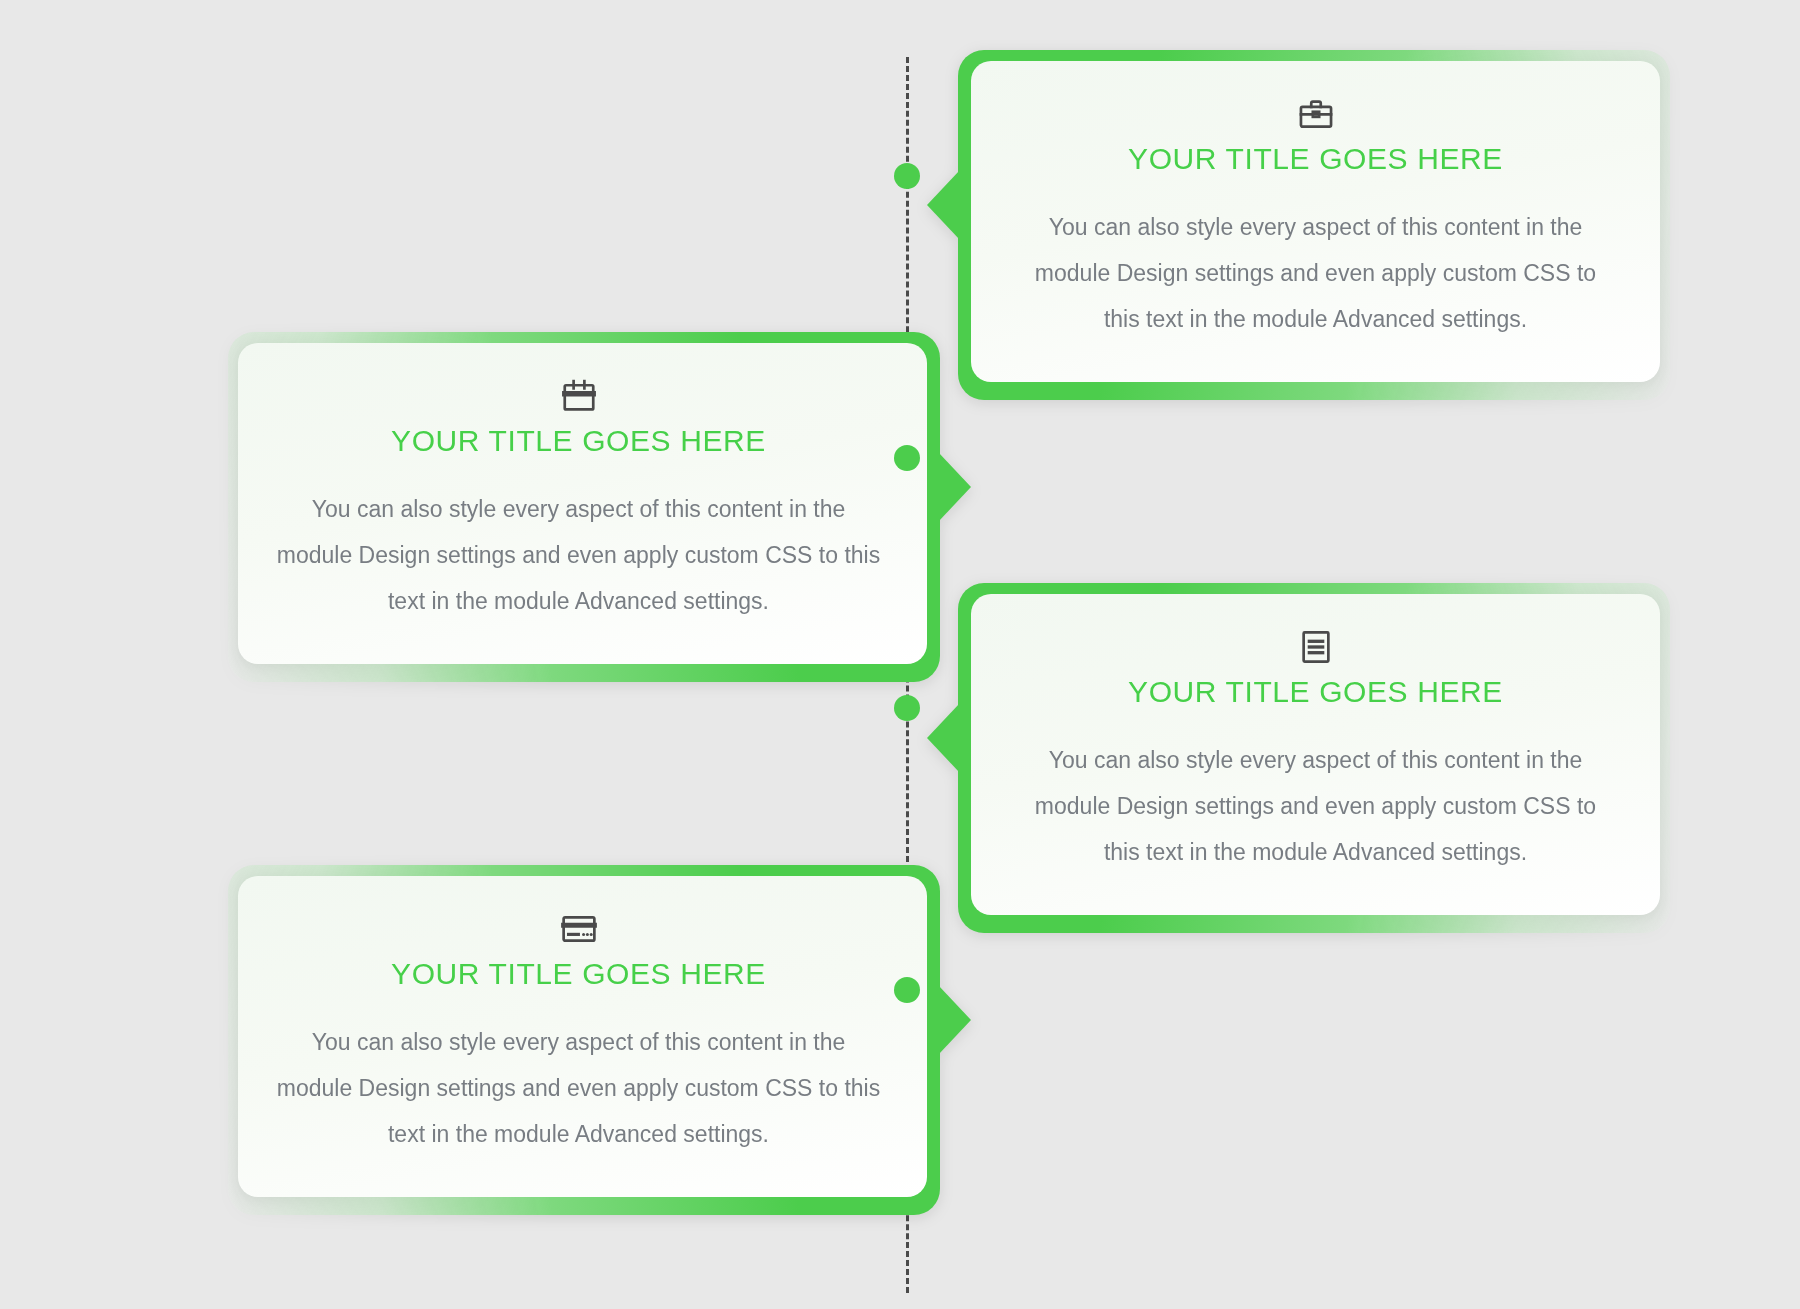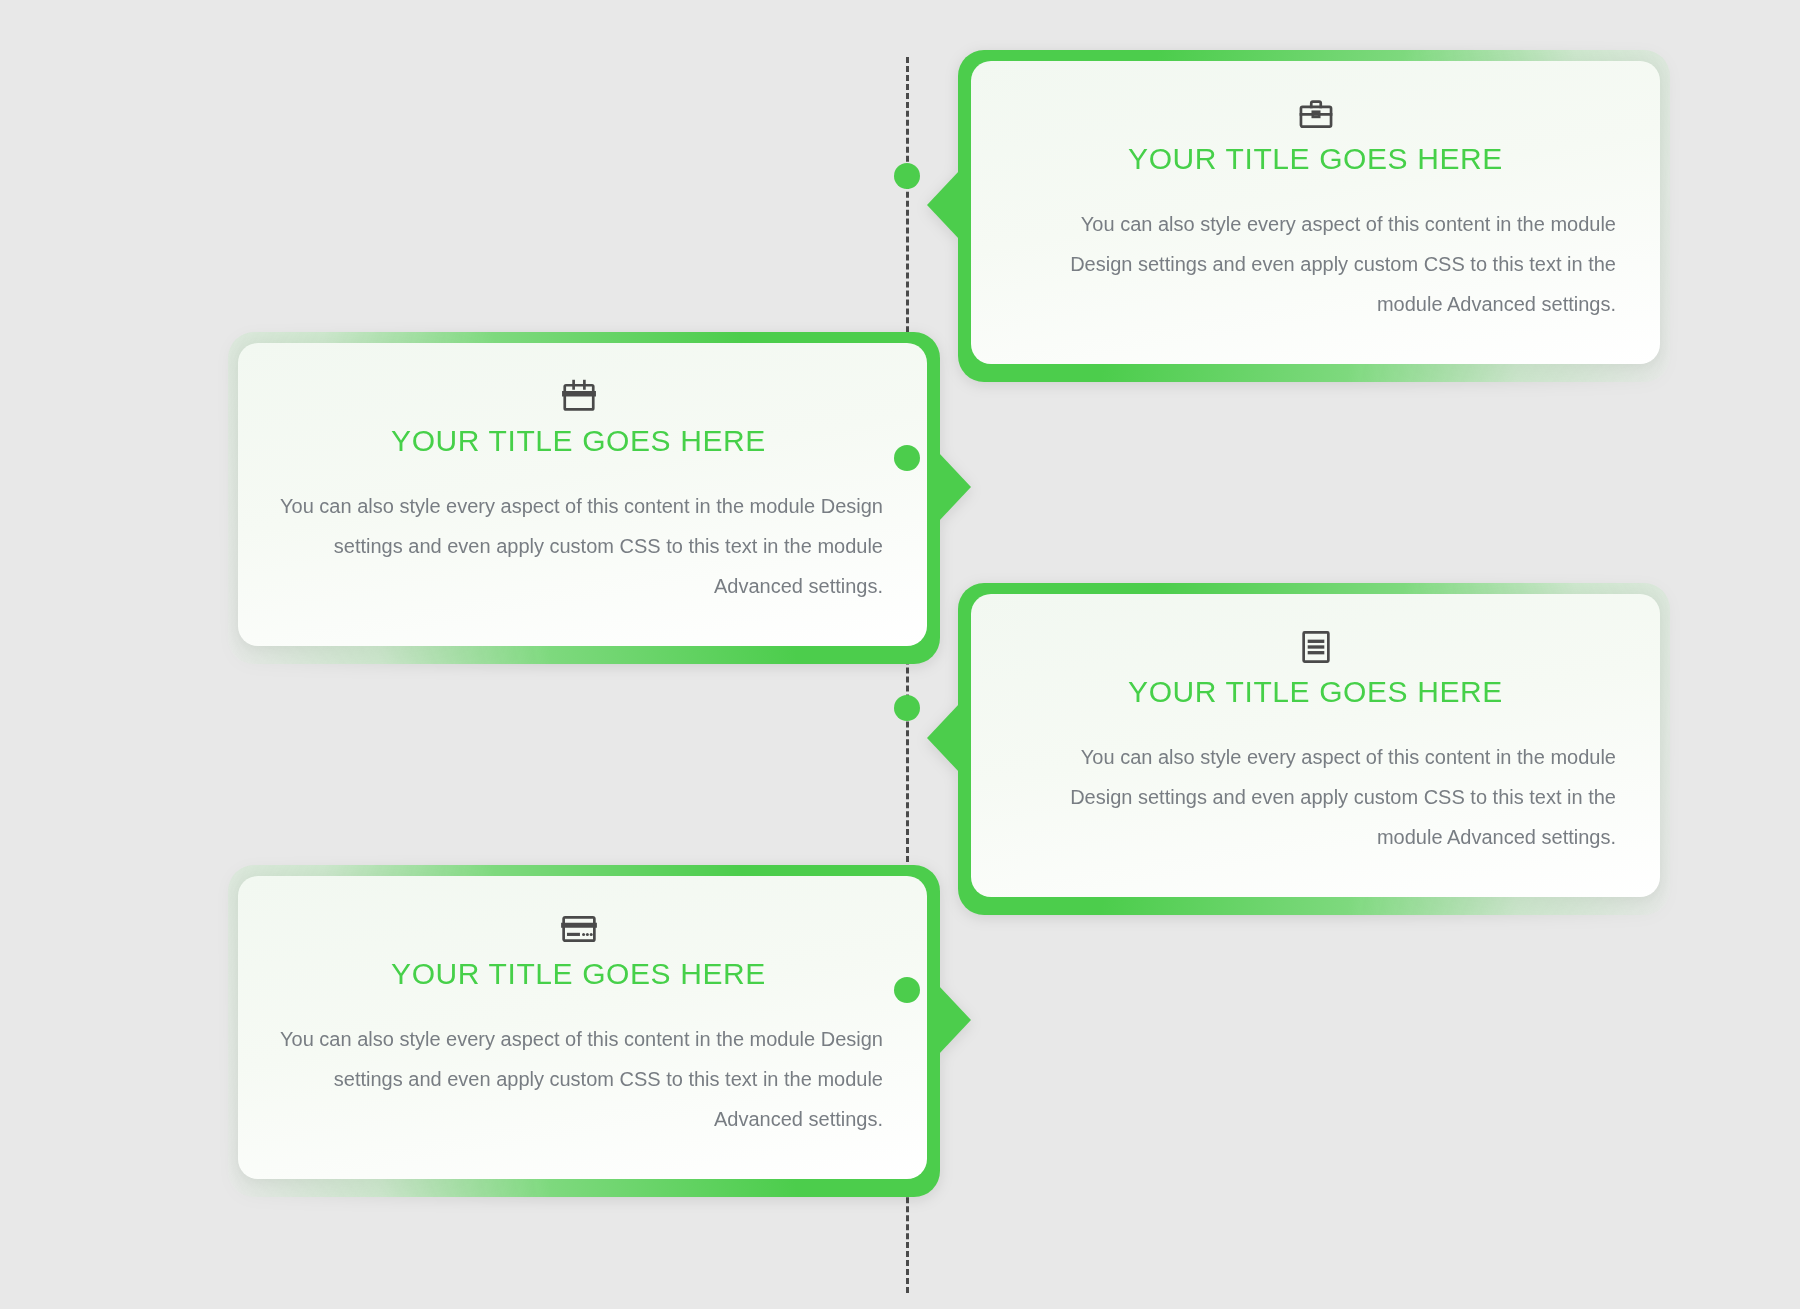--- a/index.html
+++ b/index.html
@@ -133,24 +133,24 @@
     font-size: 30px;
     font-weight: 400;
     letter-spacing: 0.6px;
     color: #46d049;
     line-height: 1.3;
     margin-bottom: 26px;
   }
 
   
   .card-body {
-    font-size: 20px;
+    font-size: 23px;
     line-height: 2.0;
     color: #787d83;
-    text-align: right;
+    text-align: center;
   }
 </style>
 </head>
 <body>
 
 <div id="timeline-root">
 
   <div id="timeline-axis"></div>
 
   <div class="tl-entry right" style="top:50px;">

